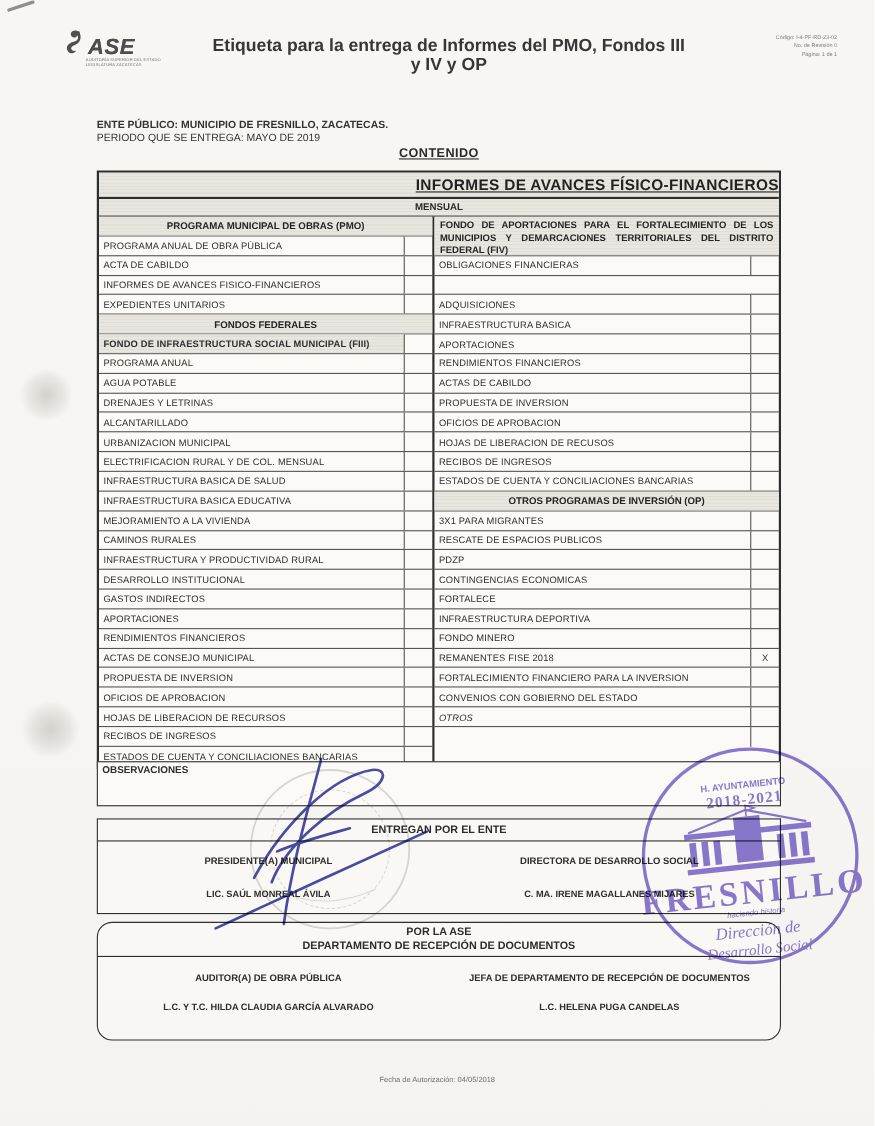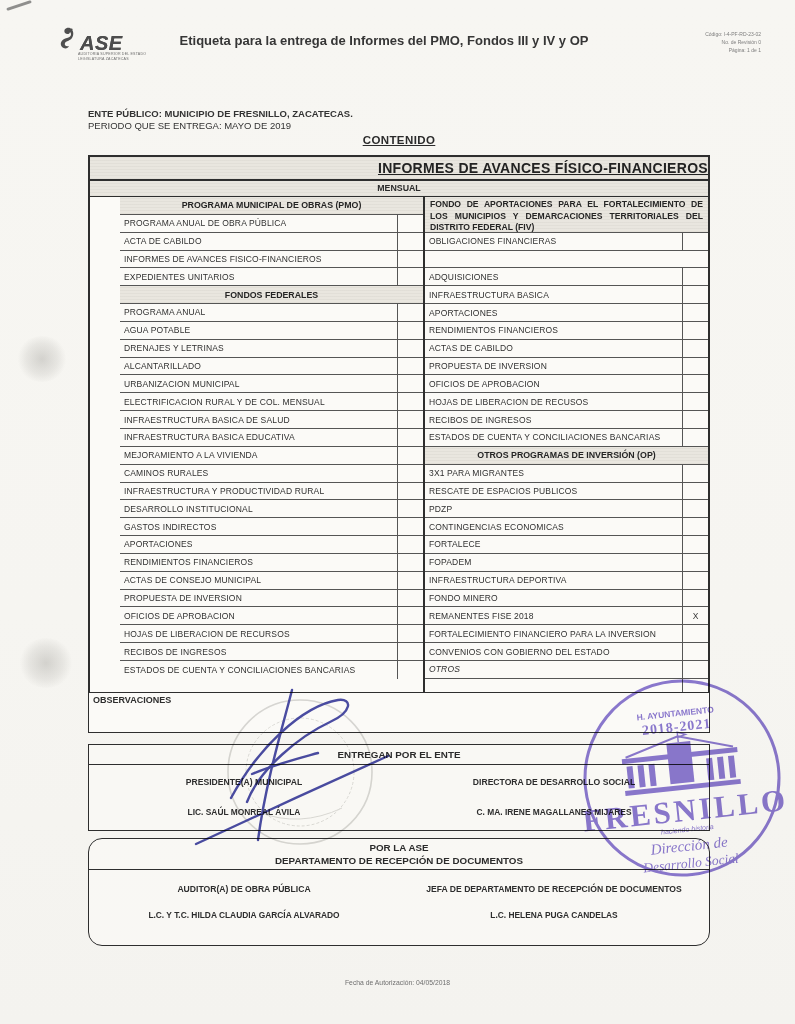--- a/index.html
+++ b/index.html
@@ -16,36 +16,36 @@
   
   .corner-mark{position:absolute;left:6px;top:4px;width:26px;height:3px;background:#3a3a3a;transform:rotate(-18deg);opacity:.55;border-radius:2px;}
   .smudge{position:absolute;border-radius:50%;background:radial-gradient(circle,rgba(120,118,112,.28) 0%,rgba(120,118,112,.12) 45%,rgba(120,118,112,0) 70%);}
   .smudge.s1{left:16px;top:336px;width:52px;height:46px;}
   .smudge.s2{left:18px;top:638px;width:56px;height:50px;}
   
   .logo{position:absolute;left:56px;top:26px;width:120px;}
   .logo-row{display:flex;align-items:flex-end;}
   .logo-ase{font-style:italic;font-weight:bold;font-size:20px;color:#4d4d4d;letter-spacing:.5px;line-height:18px;text-shadow:0 0 .4px #4d4d4d;}
   .logo-sub{font-size:3.6px;color:#6b6b6b;letter-spacing:.2px;margin-left:22px;line-height:4.6px;}
-  .doc-title{position:absolute;left:164px;top:33px;width:440px;text-align:center;font-size:13px;font-weight:600;color:#363636;}
+  .doc-title{position:absolute;left:188px;top:33px;width:440px;text-align:center;font-size:16px;font-weight:600;color:#363636;}
   .doc-codes{position:absolute;right:34px;top:30px;width:130px;text-align:right;font-size:5px;color:#7d7d7d;line-height:8px;}
   
   .info{position:absolute;left:88px;top:108px;font-size:9.5px;line-height:12px;color:#333;}
   .info .b{font-weight:bold;}
   .contenido{position:absolute;left:88px;top:134px;width:622px;text-align:center;font-size:11.5px;font-weight:bold;text-decoration:underline;letter-spacing:.4px;color:#2b2b2b;}
   
   .doc-table{
     position:absolute;left:88px;top:155px;width:622px;
     border:2px solid #2e2e2e;box-sizing:border-box;background:#fbfaf7;
     --ru:17.857px;
   }
   .hdr-bg{background:#e9e6df;background-image:repeating-linear-gradient(0deg,rgba(90,88,80,.05) 0 1px,transparent 1px 3px);}
   .t-title{height:22px;line-height:22px;text-align:right;font-size:14px;font-weight:bold;letter-spacing:.3px;border-bottom:2px solid #2e2e2e;color:#222;text-decoration:underline;}
   .t-sub{height:15px;line-height:15px;text-align:center;font-size:8.8px;font-weight:bold;border-bottom:1.5px solid #2e2e2e;color:#2b2b2b;}
-  .t-grid{display:flex;margin-left:30px;}
+  .t-grid{display:flex;}
   .tcol{display:flex;flex-direction:column;box-sizing:border-box;}
   .tcol.left{width:305px;border-right:2px solid #2e2e2e;}
   .tcol.right{width:315px;flex:1;}
   .trow{display:flex;height:var(--ru);box-sizing:border-box;border-bottom:1px solid #555;align-items:stretch;}
   .trow:last-child{border-bottom:none;}
   .trow.colheader-tall{height:calc(var(--ru)*2);}
   .cell-label{flex:1;display:flex;align-items:center;padding:0 4px;font-size:8.5px;letter-spacing:.15px;color:#2f2f2f;box-sizing:border-box;border-right:1px solid #555;overflow:hidden;white-space:nowrap;text-align:center;}
   .cell-check{width:25px;display:flex;align-items:center;justify-content:center;font-size:8.5px;color:#3a3a3a;box-sizing:border-box;}
   .cell-full{flex:1;display:flex;align-items:center;box-sizing:border-box;padding:0 4px;overflow:hidden;}
   .trow.colheader .cell-full{justify-content:center;font-size:8.8px;font-weight:bold;color:#252525;}
@@ -132,20 +132,24 @@
             <div class="cell-label">INFORMES DE AVANCES FISICO-FINANCIEROS</div>
             <div class="cell-check"></div>
           </div>
           <div class="trow item">
             <div class="cell-label">EXPEDIENTES UNITARIOS</div>
             <div class="cell-check"></div>
           </div>
           <div class="trow section">
             <div class="cell-full">FONDOS FEDERALES</div>
           </div>
+          <div class="trow subheader">
+            <div class="cell-label">FONDO DE INFRAESTRUCTURA SOCIAL MUNICIPAL (FIII)</div>
+            <div class="cell-check"></div>
+          </div>
           <div class="trow item">
             <div class="cell-label">PROGRAMA ANUAL</div>
             <div class="cell-check"></div>
           </div>
           <div class="trow item">
             <div class="cell-label">AGUA POTABLE</div>
             <div class="cell-check"></div>
           </div>
           <div class="trow item">
             <div class="cell-label">DRENAJES Y LETRINAS</div>
@@ -289,24 +293,20 @@
           <div class="trow item">
             <div class="cell-label">PDZP</div>
             <div class="cell-check"></div>
           </div>
           <div class="trow item">
             <div class="cell-label">CONTINGENCIAS ECONOMICAS</div>
             <div class="cell-check"></div>
           </div>
           <div class="trow item">
             <div class="cell-label">FORTALECE</div>
-            <div class="cell-check"></div>
-          </div>
-          <div class="trow item">
-            <div class="cell-label">FOPADEM</div>
             <div class="cell-check"></div>
           </div>
           <div class="trow item">
             <div class="cell-label">INFRAESTRUCTURA DEPORTIVA</div>
             <div class="cell-check"></div>
           </div>
           <div class="trow item">
             <div class="cell-label">FONDO MINERO</div>
             <div class="cell-check"></div>
           </div>

